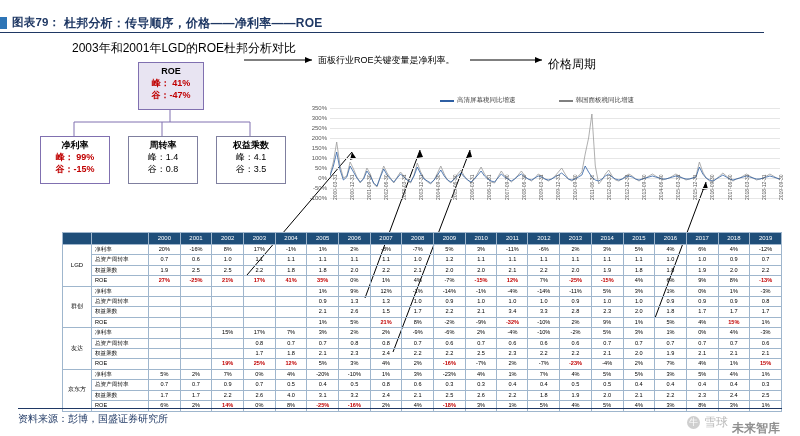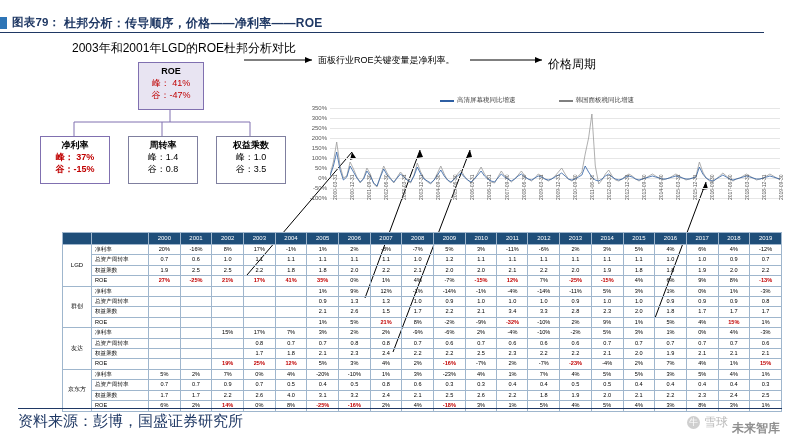--- a/index.html
+++ b/index.html
@@ -14,31 +14,31 @@
 
   
   .hdr{position:absolute;left:0;top:14px;width:764px;height:20px;}
   .hdr-line{position:absolute;left:0;top:18px;width:764px;height:1px;background:#1f3864;}
   .hdr-bullet{position:absolute;left:0;top:3px;width:7px;height:12px;background:#2e75b6;}
   .hdr-label{position:absolute;left:12px;top:1px;font-size:11.5px;color:#1f3864;font-weight:bold;letter-spacing:0.2px;}
   .hdr-title{position:absolute;left:64px;top:1px;font-size:12px;color:#1f3864;font-weight:bold;letter-spacing:0.2px;}
 
   
   .ftr-line{position:absolute;left:18px;top:408px;width:764px;height:1px;background:#1f3864;}
-  .ftr-text{position:absolute;left:18px;top:412px;font-size:15px;color:#1f3864;}
+  .ftr-text{position:absolute;left:18px;top:412px;font-size:10px;color:#1f3864;}
   .wm{position:absolute;right:20px;top:408px;font-size:12px;color:#b9b9b9;display:flex;align-items:center;gap:4px;}
   .wm-ico{display:inline-block;width:13px;height:13px;border-radius:50%;background:#cfcfcf;color:#fff;font-size:9px;line-height:13px;text-align:center;}
   .wm-b{color:#8f8f8f;font-weight:bold;margin-top:12px;}
 
   
   .diag-title{position:absolute;left:72px;top:40px;font-size:12px;color:#000;}
   .node{position:absolute;border:1px solid #7f7f9f;background:#fff;text-align:center;font-size:9px;line-height:12px;color:#000;}
   .node.roe{left:138px;top:62px;width:64px;height:46px;background:#e8e4f2;border-color:#8070b0;}
   .node .t{font-weight:bold;padding-top:2px;}
-  .node .r{color:#c00000;font-weight:normal;}
+  .node .r{color:#c00000;font-weight:bold;}
   .node.np{left:40px;top:136px;width:68px;height:46px;border-color:#8070b0;}
   .node.tr{left:128px;top:136px;width:68px;height:46px;}
   .node.em{left:216px;top:136px;width:68px;height:46px;}
   .np .r1{color:#c00000;font-weight:bold;}
 
   svg.lines{position:absolute;left:0;top:0;width:800px;height:436px;pointer-events:none;}
 
   .ann1{position:absolute;left:318px;top:54px;font-size:9px;color:#000;}
   .ann2{position:absolute;left:318px;top:70px;font-size:8px;color:#000;}
   .ann3{position:absolute;left:548px;top:56px;font-size:12px;color:#000;}
@@ -98,33 +98,33 @@
   </svg>
 
   <div class="node roe">
     <div class="t">ROE</div>
     <div class="r">峰： 41%</div>
     <div class="r">谷：-47%</div>
   </div>
 
   <div class="node np">
     <div class="t">净利率</div>
-    <div class="r1">峰： 37%</div>
+    <div class="r1">峰： 99%</div>
     <div class="r1">谷：-15%</div>
   </div>
 
   <div class="node tr">
     <div class="t">周转率</div>
     <div>峰：1.4</div>
     <div>谷：0.8</div>
   </div>
 
   <div class="node em">
     <div class="t">权益乘数</div>
-    <div>峰：1.0</div>
+    <div>峰：4.1</div>
     <div>谷：3.5</div>
   </div>
 
   <div class="ann1">面板行业ROE关键变量是净利率。</div>
   <div class="ann3">价格周期</div>
 
   <div class="chart">
     <div class="legend" id="legend" style="left:140px;">
         <span style="display: inline-flex; align-items: center; gap: 3px; margin-right: 40px;">
           <span class="lg-line" style="background: rgb(46, 95, 163);"></span>

